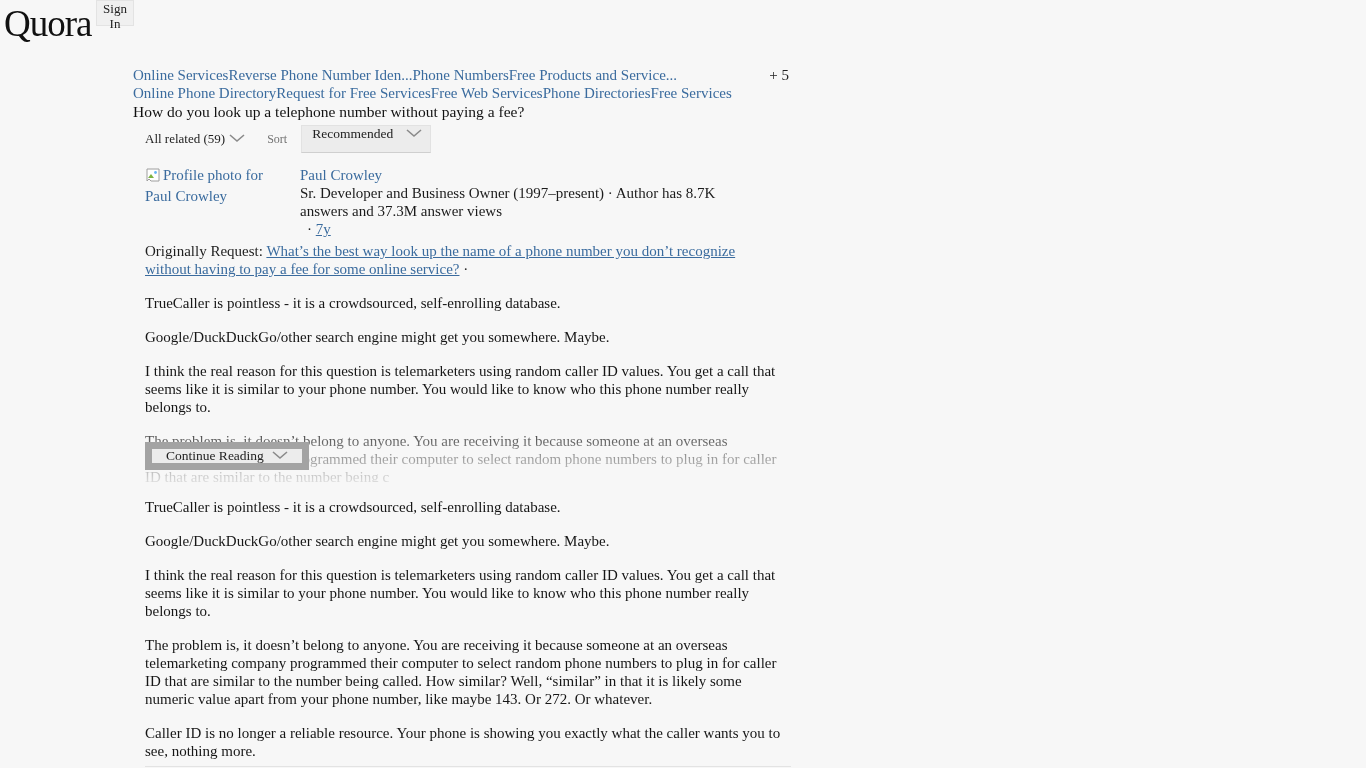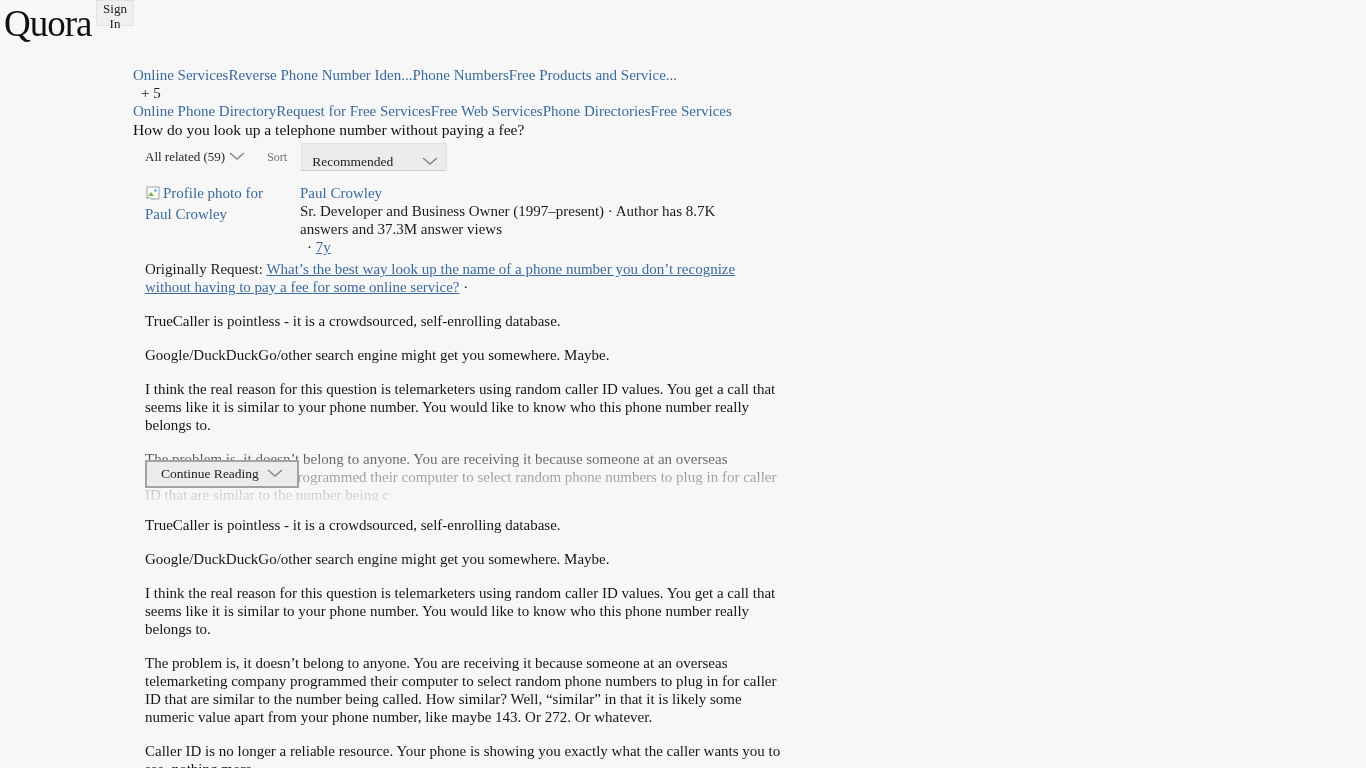--- a/index.html
+++ b/index.html
@@ -28,32 +28,32 @@
     position:absolute;left:96px;top:0;width:38px;height:26px;
     background:#f0f0f0;border:1px solid #e3e3e3;
     font-family:"Liberation Serif", serif;
     font-size:13px;line-height:15px;text-align:center;color:#222;
     cursor:pointer;
   }
   
   .main{
     position:absolute;left:133px;top:66px;width:650px;
   }
-  .topic-row{display:flex;align-items:baseline;font-size:15px;line-height:18px;flex-direction:column;}
+  .topic-row{display:flex;align-items:baseline;font-size:15px;line-height:18px;}
   .topic-row .links{flex:1 1 auto;min-width:0;}
   .topic-row a{white-space:nowrap;}
   .more-count{font-size:15px;color:#222;margin-right:-6px;padding-left:8px;}
   .question-title{font-size:15.5px;font-weight:normal;line-height:18px;margin-top:1px;color:#111;}
   
   .filter-row{display:flex;align-items:center;margin-top:4px;height:28px;}
   .related-toggle{display:inline-flex;align-items:flex-start;gap:4px;margin-left:12px;font-size:13px;color:#222;cursor:pointer;}
   .sort-label{font-size:12px;margin-left:22px;color:#737373;}
   .sort-select{
-    display:inline-flex;align-items:flex-end;justify-content:space-between;
-    margin-left:14px;width:146px;height:28px;padding:0 8px 0 10px;
+    display:inline-flex;align-items:flex-start;justify-content:space-between;
+    margin-left:14px;width:130px;height:28px;padding:0 8px 9px 10px;
     background:var(--btnbg);border:1px solid #e2e2e2;border-bottom-color:#cfcfcf;
     font-size:13.5px;color:#222;cursor:pointer;
   }
   .chev{flex:0 0 auto;}
   
   .answer{margin-top:13px;padding-left:12px;}
   .answer-head{display:flex;}
   .avatar-broken{
     width:155px;flex:0 0 155px;
     font-size:15px;line-height:18px;color:var(--link);cursor:pointer;
@@ -73,21 +73,21 @@
   .fade-para{
     font-size:15px;line-height:18px;max-width:636px;color:#161616;
     max-height:50px;overflow:hidden;
     -webkit-mask-image:linear-gradient(to bottom, rgba(0,0,0,.8) 0%, rgba(0,0,0,.45) 45%, rgba(0,0,0,.12) 100%);
     mask-image:linear-gradient(to bottom, rgba(0,0,0,.8) 0%, rgba(0,0,0,.45) 45%, rgba(0,0,0,.12) 100%);
   }
   .continue-btn{
     position:absolute;left:0;top:10px;
     display:inline-flex;align-items:center;gap:8px;
     height:28px;padding:0 14px;
-    background:var(--btnbg);border:2px solid #a3a3a3;
+    background:var(--btnbg);border:7px solid #a3a3a3;
     font-family:"Liberation Serif", serif;font-size:13.5px;color:#222;cursor:pointer;
   }
   .expanded{margin-top:10px;}
   
   .answer-footer{margin-top:6px;width:646px;}
   .footer-divider{height:4px;border-top:1px solid #e3e3e3;border-bottom:1px solid #e6e6e6;width:646px;}
 </style>
 </head>
 <body>
 

